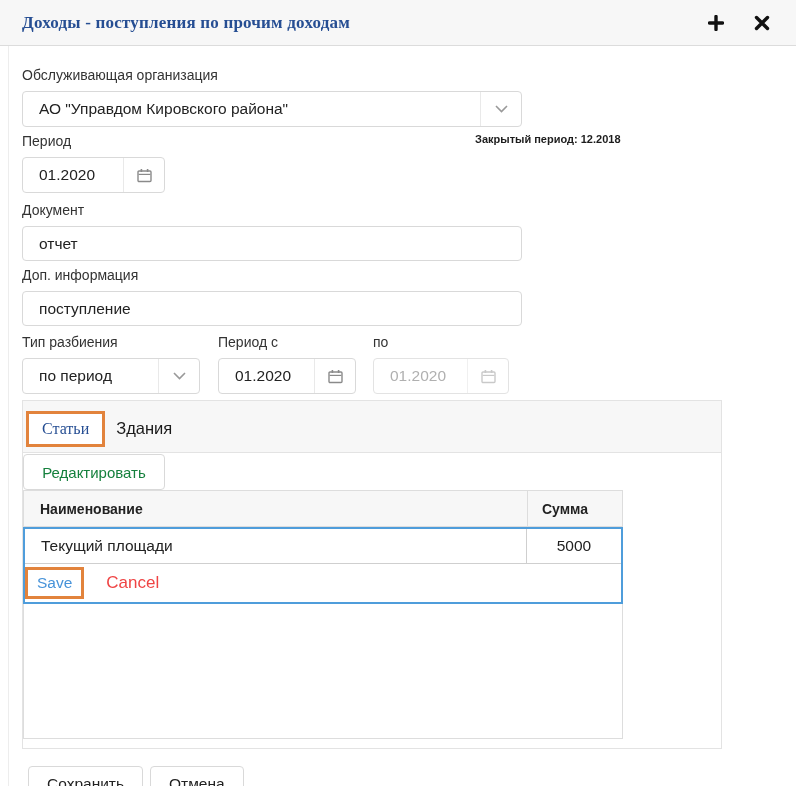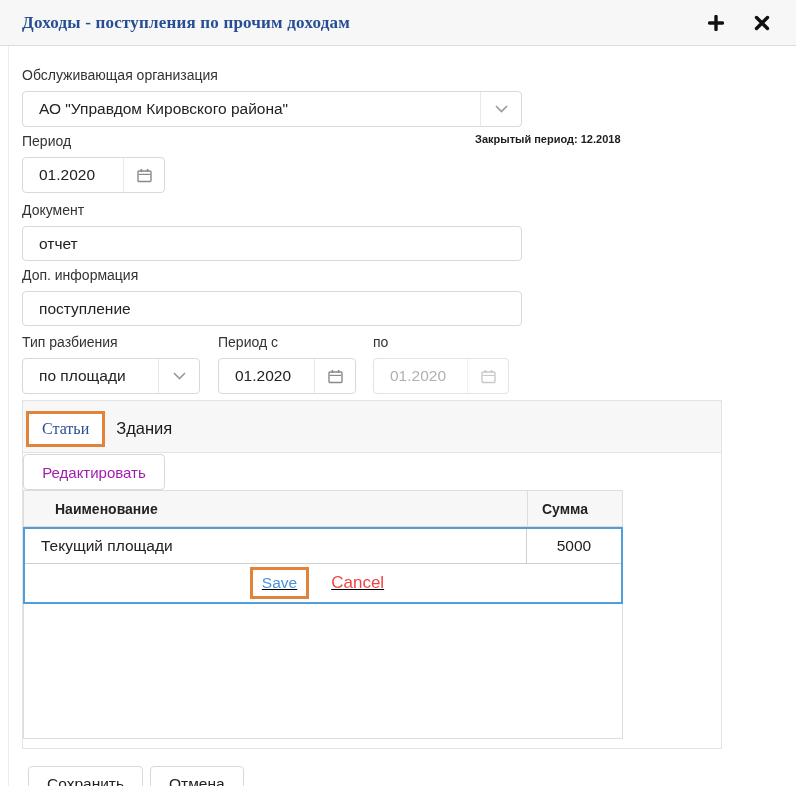--- a/index.html
+++ b/index.html
@@ -48,38 +48,38 @@
   .tabstrip { height:52px; background:#f7f7f7; border-bottom:1px solid #e3e3e3;
               display:flex; align-items:flex-start; padding:10px 0 0 3px; }
   .tab-active { background:#fff; border:3px solid #e2833c; height:36px;
                 display:flex; align-items:center; padding:0 13px; cursor:pointer;
                 font-family:"Liberation Serif", serif; font-size:16px; color:#264e93; }
   .tab-plain { margin-left:11px; padding-top:8px; cursor:pointer;
                font-family:Liberation Sans, sans-serif; font-size:16.5px; color:#1a1a1a; }
   .tabbody { background:#fff; height:295px; padding-top:1px; }
 
   .edit-btn { height:36px; width:142px; background:#fff; border:1px solid #d9d9d9;
-              border-radius:4px; font-size:15px; color:#a21caf; display:flex;
+              border-radius:4px; font-size:15px; color:#15803d; display:flex;
               align-items:center; justify-content:center; cursor:pointer; }
 
   
   .grid { width:600px; }
   .grid-header { height:37px; background:#f7f7f7; border:1px solid #dddddd;
                  display:flex; font-weight:bold; font-size:14px; color:#222; }
-  .gh-name { flex:1; display:flex; align-items:center; padding-left:31px; }
+  .gh-name { flex:1; display:flex; align-items:center; padding-left:16px; }
   .gh-sum  { width:95px; border-left:1px solid #dddddd; display:flex; align-items:center; padding-left:14px; }
 
   .edit-area { border:2px solid #4f9ddb; background:#fff; }
   .edit-row { display:flex; height:35px; border-bottom:1px solid #cfcfcf; }
   .cell-name { flex:1; display:flex; align-items:center; padding-left:16px;
                font-size:15.5px; color:#222; border-right:1px solid #cfcfcf; }
   .cell-sum { width:94px; display:flex; align-items:center; justify-content:center;
               font-size:15.5px; color:#222; }
-  .action-row { height:38px; display:flex; align-items:center; justify-content:center;
-                padding-right:12px;text-decoration:underline; }
+  .action-row { height:38px; display:flex; align-items:center; justify-content:flex-start;
+                padding-right:12px; }
   .save-link { color:#4793d9; font-size:15.5px; border:3px solid #e2833c;
                padding:4px 9px; cursor:pointer; }
   .cancel-link { color:#ef4444; font-size:17px; margin-left:22px; cursor:pointer; }
   .grid-empty { height:135px; border:1px solid #dddddd; border-top:none; background:#fff; }
 
   
   .footer { margin-top:17px; padding-left:6px; display:flex; gap:7px; }
   .btn { height:36px; background:#fff; border:1px solid #d9d9d9; border-radius:4px;
          font-size:15.5px; color:#222; display:flex; align-items:center;
          padding:0 18px; cursor:pointer; }
@@ -140,21 +140,21 @@
     <div class="input">поступление</div>
 
     <div class="triple" style="margin-top:8px;">
       <div class="lbl tcol1">Тип разбиения</div>
       <div class="lbl tcol2">Период с</div>
       <div class="lbl tcol3">по</div>
     </div>
     <div class="triple" style="margin-top:8px;">
       <div class="tcol1">
         <div class="control">
-          <span class="ctext">по площади</span>
+          <span class="ctext">по период</span>
           <span class="cseg">
             <svg width="13" height="8" viewBox="0 0 13 8">
                 <path d="M1 1l5.5 5.5L12 1" fill="none" stroke="#999" stroke-width="1.6"></path>
               </svg>
           </span>
         </div>
       </div>
       <div class="tcol2">
         <div class="control">
           <span class="ctext">01.2020</span>

